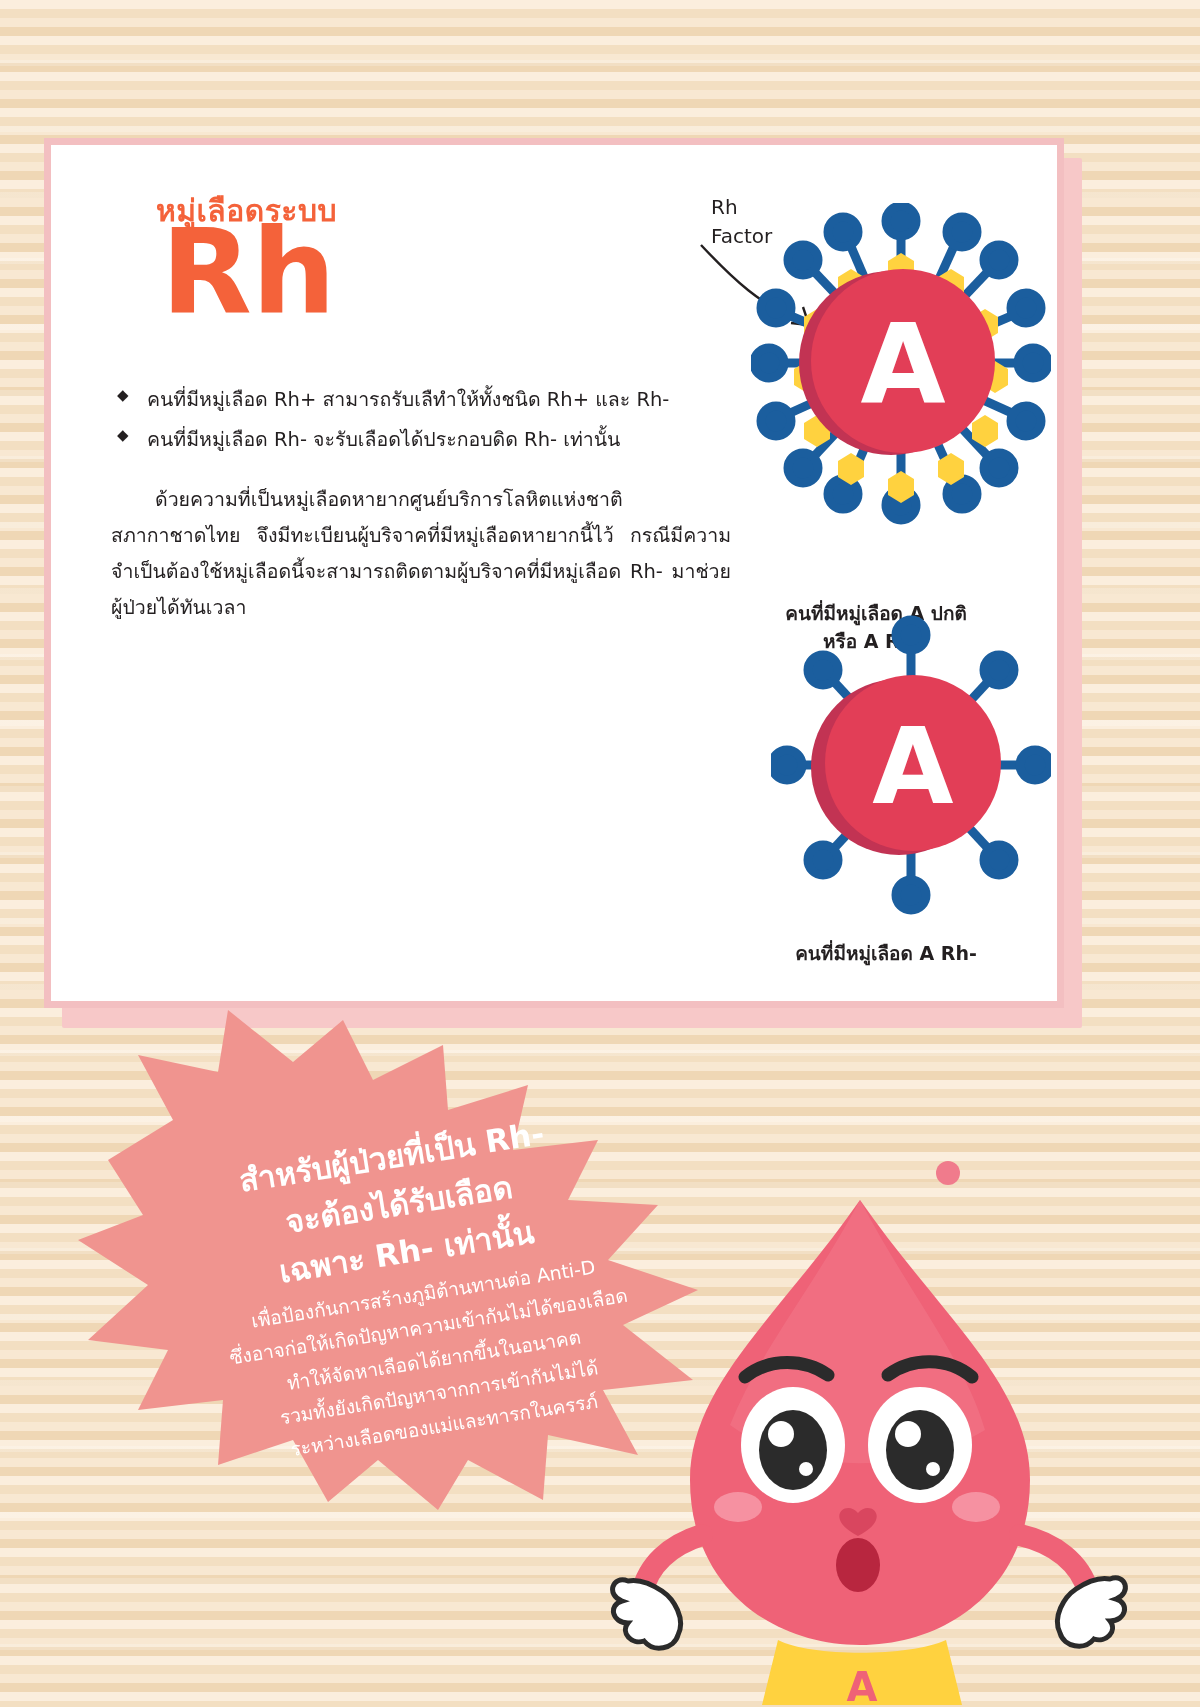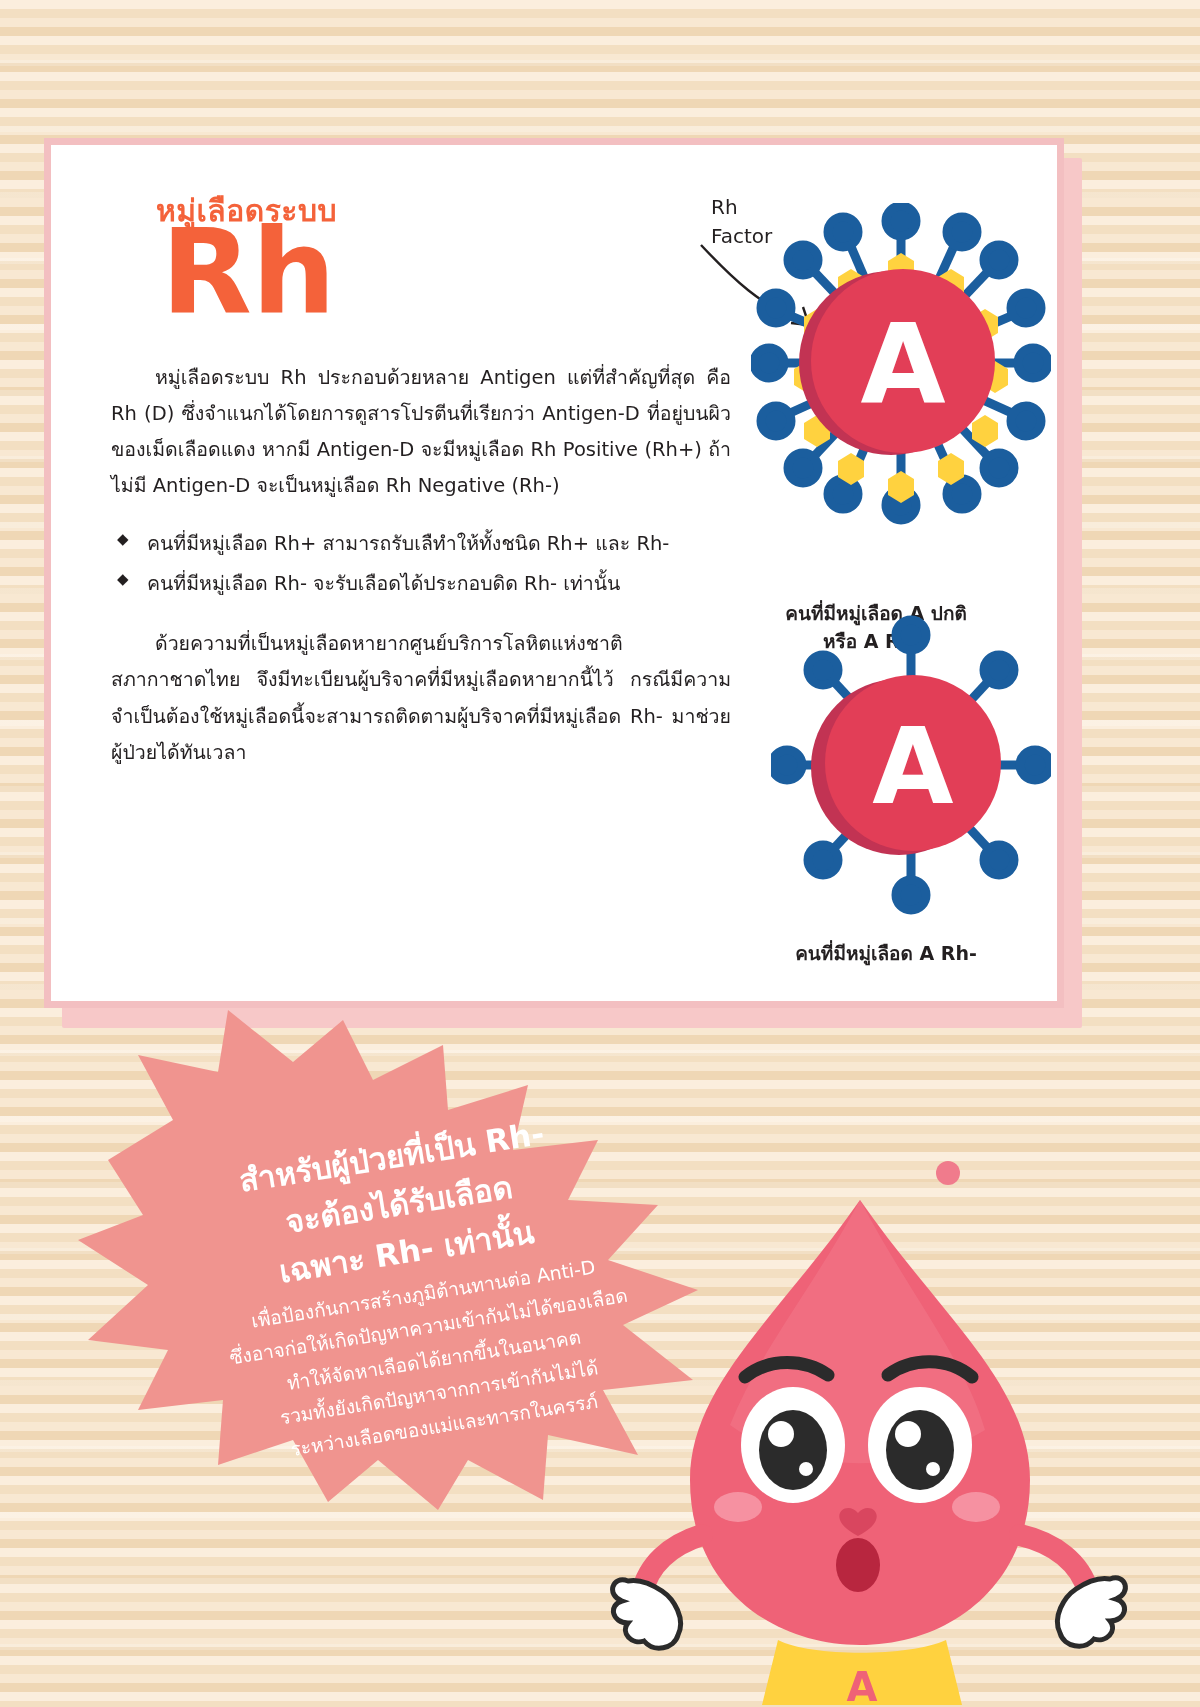--- a/index.html
+++ b/index.html
@@ -104,21 +104,20 @@
 <div class="bg"></div>
 
 <div class="card-shadow"></div>
 
 <div class="card">
 
   <div class="title-small">หมู่เลือดระบบ</div>
   <div class="title-big">Rh</div>
 
   <div class="body-text">
-    <p class="indent">หมู่เลือดระบบ Rh ประกอบด้วยหลาย Antigen แต่ที่สำคัญที่สุด คือ Rh (D) ซึ่งจำแนกได้โดยการดูสารโปรตีนที่เรียกว่า Antigen-D ที่อยู่บนผิวของเม็ดเลือดแดง หากมี Antigen-D จะมีหมู่เลือด Rh Positive (Rh+) ถ้าไม่มี Antigen-D จะเป็นหมู่เลือด Rh Negative (Rh-)</p>
 
     <div class="bullets">
       <div class="bullet-row">
         <div class="bullet-mark">◆</div>
         <div class="bullet-text">คนที่มีหมู่เลือด Rh+ สามารถรับเลืทำให้ทั้งชนิด Rh+  และ Rh-</div>
       </div>
       <div class="bullet-row">
         <div class="bullet-mark">◆</div>
         <div class="bullet-text">คนที่มีหมู่เลือด Rh- จะรับเลือดได้ประกอบดิด Rh- เท่านั้น</div>
       </div>

